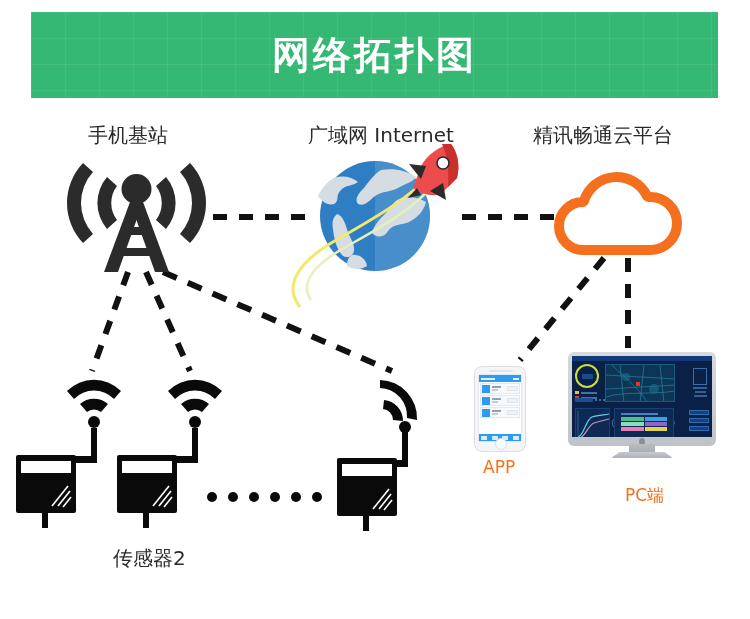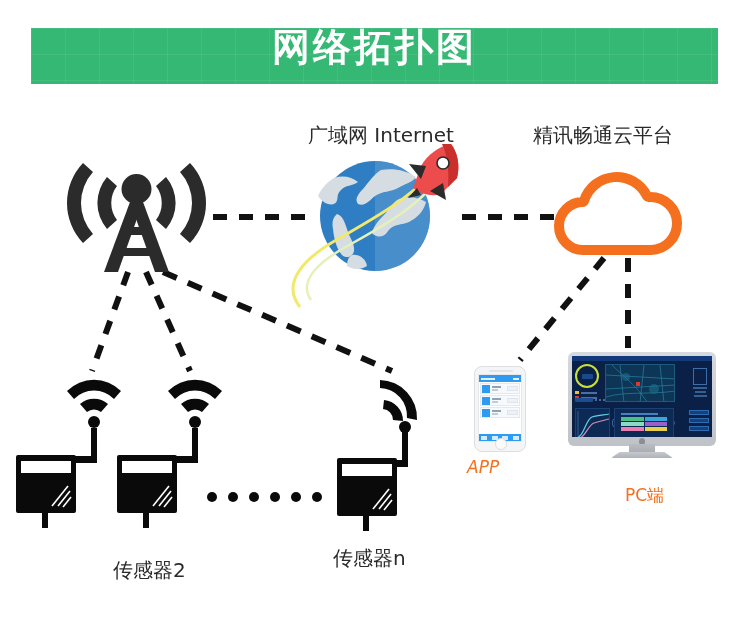--- a/index.html
+++ b/index.html
@@ -7,26 +7,26 @@
     width:750px;height:619px;
     background:#ffffff;
     font-family:"Liberation Sans","DejaVu Sans",sans-serif;
     overflow:hidden;
     position:relative;
   }
   #stage{position:absolute;left:0;top:0;width:750px;height:619px;}
 
   
   .banner{
-    position:absolute;left:31px;top:12px;width:687px;height:56px;
+    position:absolute;left:31px;top:12px;width:687px;height:86px;
     background:#35b873;
     background-image:
       repeating-linear-gradient(to right, rgba(255,255,255,.07) 0 1px, transparent 1px 34px),
       repeating-linear-gradient(to bottom, rgba(255,255,255,.07) 0 1px, transparent 1px 26px);
-    display:flex;align-items:flex-start;justify-content:center;margin-top:16px;
+    display:flex;align-items:center;justify-content:center;
   }
   .banner-title{
     color:#ffffff;font-size:38px;font-weight:700;letter-spacing:3px;
     line-height:1;
     font-family:"DejaVu Sans","Liberation Sans",sans-serif;
   }
 
   
   .lbl{position:absolute;color:#2a2a2a;font-size:20px;white-space:nowrap;
        font-family:"DejaVu Sans","Liberation Sans",sans-serif;}
@@ -115,20 +115,21 @@
 </style>
 </head>
 <body>
 
 <div id="stage">
 
   <div class="banner">
     <div class="banner-title">网络拓扑图</div>
   </div>
 
+  <div class="lbl" style="left:88px;top:122px;">手机基站</div>
   <div class="lbl" style="left:533px;top:122px;">精讯畅通云平台</div>
   <div class="lbl" style="left:308px;top:122px;">广域网 Internet</div>
 
   <svg class="layer" viewBox="0 0 750 619">
 
     <g stroke="#111111" stroke-width="6" stroke-linecap="butt" fill="none">
       <line x1="213" y1="217" x2="312" y2="217" stroke-dasharray="14 12"></line>
       <line x1="462" y1="217" x2="560" y2="217" stroke-dasharray="14 12"></line>
     </g>
     <g stroke="#111111" stroke-width="6" stroke-linecap="butt" fill="none">
@@ -243,22 +244,21 @@
       <rect x="342" y="464" width="50" height="12" fill="#ffffff"></rect>
       <g stroke="#ffffff" stroke-width="1.6">
         <line x1="373" y1="509" x2="389" y2="489"></line>
         <line x1="379" y1="509" x2="391" y2="494"></line>
         <line x1="384" y1="510" x2="392" y2="500"></line>
       </g>
       <rect x="363" y="515" width="6" height="16"></rect>
     </g>
   </svg>
 
-  <div class="lbl" style="left:113px;top:545px;margin-top:12px;">传感器2</div>
-  <div class="lbl" style="left:333px;top:545px;">传感器n</div>
+  <div class="lbl" style="left:113px;top:545px;">传感器2</div>
 
   <div class="phone">
     <div class="notch"></div>
     <div class="screen">
       <div class="ph-top">
         <i class="a"></i>
           <i class="b"></i>
       </div>
       <div class="ph-list">
         <div class="ph-row">
@@ -289,21 +289,21 @@
       <div class="ph-body"></div>
       <div class="ph-bot">
         <u></u>
           <u></u>
           <u></u>
           <u></u>
       </div>
     </div>
     <div class="home"></div>
   </div>
-  <div class="lbl-orange" style="left:467px;top:457px;font-style:italic;">APP</div>
+  <div class="lbl-orange" style="left:483px;top:457px;">APP</div>
 
   <div class="monitor">
     <div class="mon-bezel">
       <div class="mon-screen">
         <div class="db-top"></div>
 
         <div class="db-left">
           <div class="gauge">
               <em></em>
             </div>

